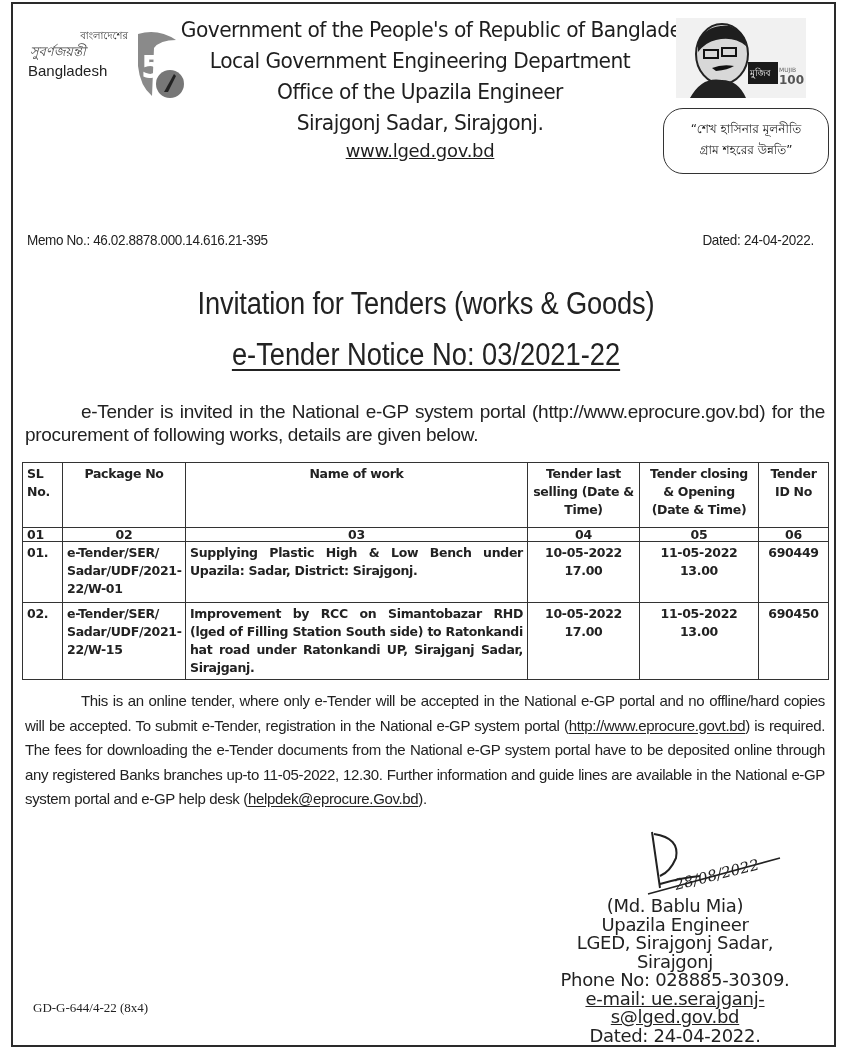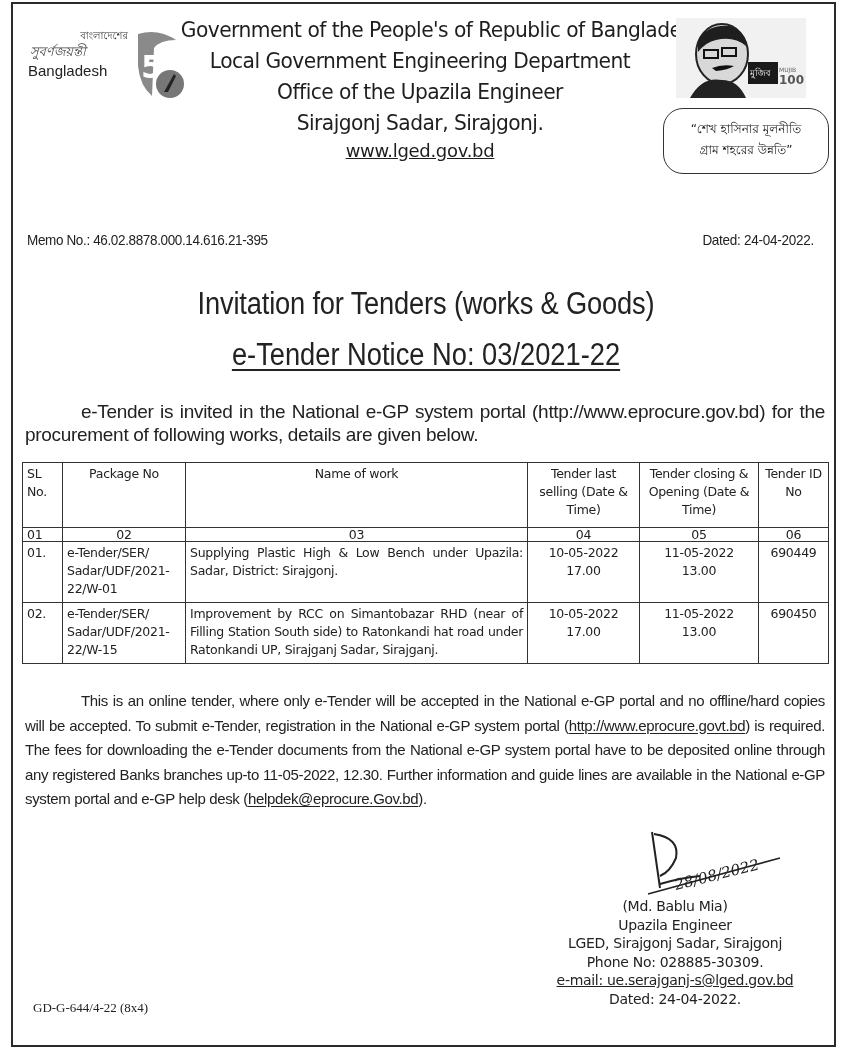--- a/index.html
+++ b/index.html
@@ -26,36 +26,36 @@
 
   .title1 { position: absolute; left: 0; width: 852px; top: 286px; text-align: center; font-family: "Liberation Sans", sans-serif; font-size: 31px; color: #222; transform: scaleX(0.88); letter-spacing: -0.2px; }
   .title2 { position: absolute; left: 0; width: 852px; top: 337px; text-align: center; font-family: "Liberation Sans", sans-serif; font-size: 31px; color: #222; transform: scaleX(0.88); }
   .title2 span { text-decoration: underline; text-decoration-thickness: 2px; text-underline-offset: 4px; }
 
   .intro { position: absolute; left: 25px; top: 400px; width: 800px; font-family: "Liberation Sans", sans-serif; font-size: 19px; line-height: 23px; color: #222; text-align: justify; letter-spacing: -0.3px; }
   .intro .indent { display: inline-block; width: 56px; }
 
   
   table.tender { position: absolute; left: 22px; top: 462px; border-collapse: collapse; font-family: "DejaVu Sans", sans-serif; font-size: 12.5px; color: #222; table-layout: fixed; width: 806px; }
-  table.tender td, table.tender th { border: 1.4px solid #333; vertical-align: top; padding: 2px 4px; font-weight: normal; line-height: 18px; letter-spacing: -0.3px; margin-left: 24px; }
+  table.tender td, table.tender th { border: 1.4px solid #333; vertical-align: top; padding: 2px 4px; font-weight: bold; line-height: 18px; letter-spacing: -0.3px; margin-left: 24px; }
   table.tender th { text-align: center; height: 60px; }
   table.tender tr.numbers td { text-align: center; height: 11px; line-height: 13px; padding: 0 4px; }
   table.tender tr.data td { height: 56px; }
   .c-center { text-align: center; }
   .c-just { text-align: justify; }
   .bold-date { font-weight: bold; }
 
   
   .para { position: absolute; left: 25px; top: 689px; width: 800px; font-family: "Liberation Sans", sans-serif; font-size: 15px; line-height: 24.5px; color: #222; text-align: justify; letter-spacing: -0.35px; }
   .para .indent { display: inline-block; width: 56px; }
   .para u { text-underline-offset: 2px; }
 
   
   .signature { position: absolute; left: 640px; top: 828px; width: 150px; height: 70px; }
-  .sig-block { position: absolute; left: 540px; top: 897px; width: 270px; text-align: center; font-family: "DejaVu Sans", sans-serif; font-size: 14px; line-height: 18.5px; color: #222; letter-spacing: -0.3px; }
+  .sig-block { position: absolute; left: 540px; top: 897px; width: 270px; text-align: center; font-family: "DejaVu Sans", sans-serif; font-size: 18px; line-height: 18.5px; color: #222; letter-spacing: -0.3px; }
   .sig-block .email { text-decoration: underline; }
 
   .footer-code { position: absolute; left: 33px; top: 1000px; font-family: "Liberation Serif", serif; font-size: 13px; color: #222; }
 </style>
 </head>
 <body>
 
 <div class="page-frame"></div>
 
 <div class="logo-left">
@@ -141,21 +141,21 @@
     </td>
     <td class="c-center">
       <div>11-05-2022</div>
       <div>13.00</div>
     </td>
     <td class="c-center">690449</td>
   </tr>
   <tr class="data">
     <td>02.</td>
     <td>e-Tender/SER/ Sadar/UDF/2021-22/W-15</td>
-    <td class="c-just">Improvement by RCC on Simantobazar RHD (near of Filling Station South side) to Ratonkandi hat road under Ratonkandi UP, Sirajganj Sadar, Sirajganj.</td>
+    <td class="c-just">Improvement by RCC on Simantobazar RHD (lged of Filling Station South side) to Ratonkandi hat road under Ratonkandi UP, Sirajganj Sadar, Sirajganj.</td>
     <td class="c-center">
       <div>10-05-2022</div>
       <div>17.00</div>
     </td>
     <td class="c-center">
       <div>11-05-2022</div>
       <div>13.00</div>
     </td>
     <td class="c-center">690450</td>
   </tr>

